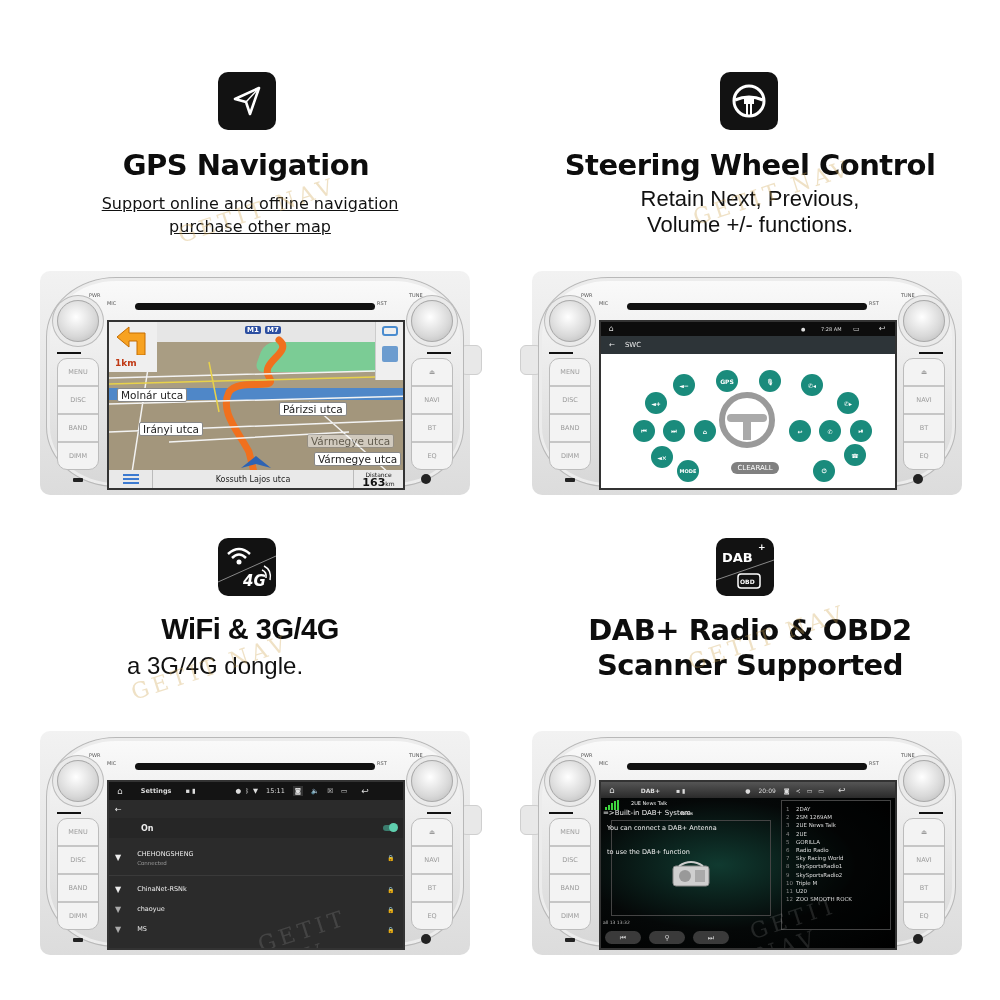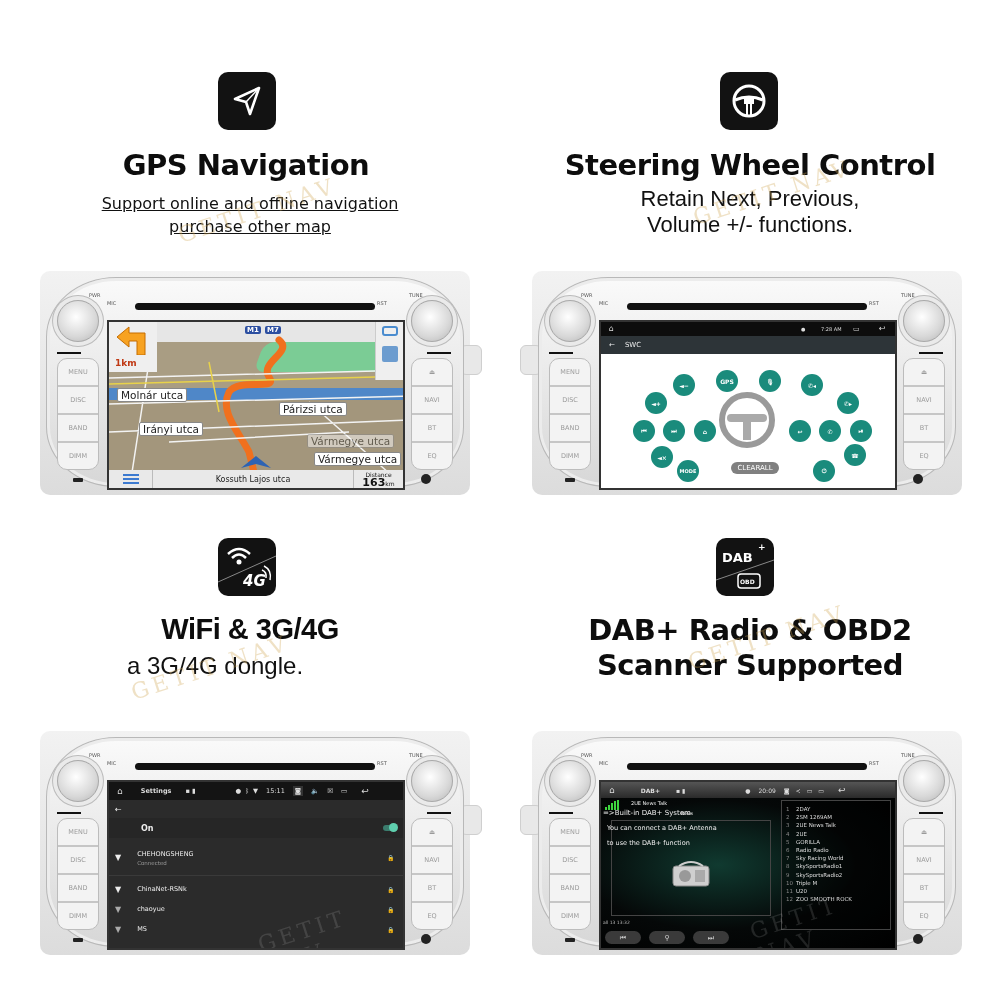--- a/index.html
+++ b/index.html
@@ -426,21 +426,21 @@
             <i style="height:5px"></i>
             <i style="height:7px"></i>
             <i style="height:9px"></i>
             <i style="height:10px"></i>
           </div>
         <span class="dab-text" style="left:30px;top:18px;font-size:5px;">2UE News Talk</span>
         <span class="dab-text" style="left:2px;top:27px;font-size:7px;">=&gt;Built-in DAB+ System</span>
         <span class="dab-text" style="left:80px;top:29px;font-size:4.5px;">News</span>
         <div style="position:absolute;left:10px;top:38px;width:160px;height:96px;border:1px solid #444;"></div>
         <span class="dab-text" style="left:6px;top:42px;">You can connect a DAB+ Antenna</span>
-        <span class="dab-text" style="left:6px;top:57px;text-align:right;">to use the DAB+ function</span>
+        <span class="dab-text" style="left:6px;top:66px;text-align:right;">to use the DAB+ function</span>
         <svg width="40" height="28" viewBox="0 0 40 28" style="position:absolute;left:70px;top:78px;">
             <rect x="2" y="6" width="36" height="20" rx="3" fill="#cfcfcf" stroke="#888"></rect>
             <circle cx="14" cy="16" r="6" fill="#999"></circle>
             <rect x="24" y="10" width="10" height="12" fill="#aaa"></rect>
             <path d="M8 6 Q20 -2 32 6" stroke="#ccc" stroke-width="2" fill="none"></path>
           </svg>
         <div class="dab-list">
           <div><span class="n">1</span><span>2DAY</span></div>
           <div><span class="n">2</span><span>2SM 1269AM</span></div>
           <div><span class="n">3</span><span>2UE News Talk</span></div>

